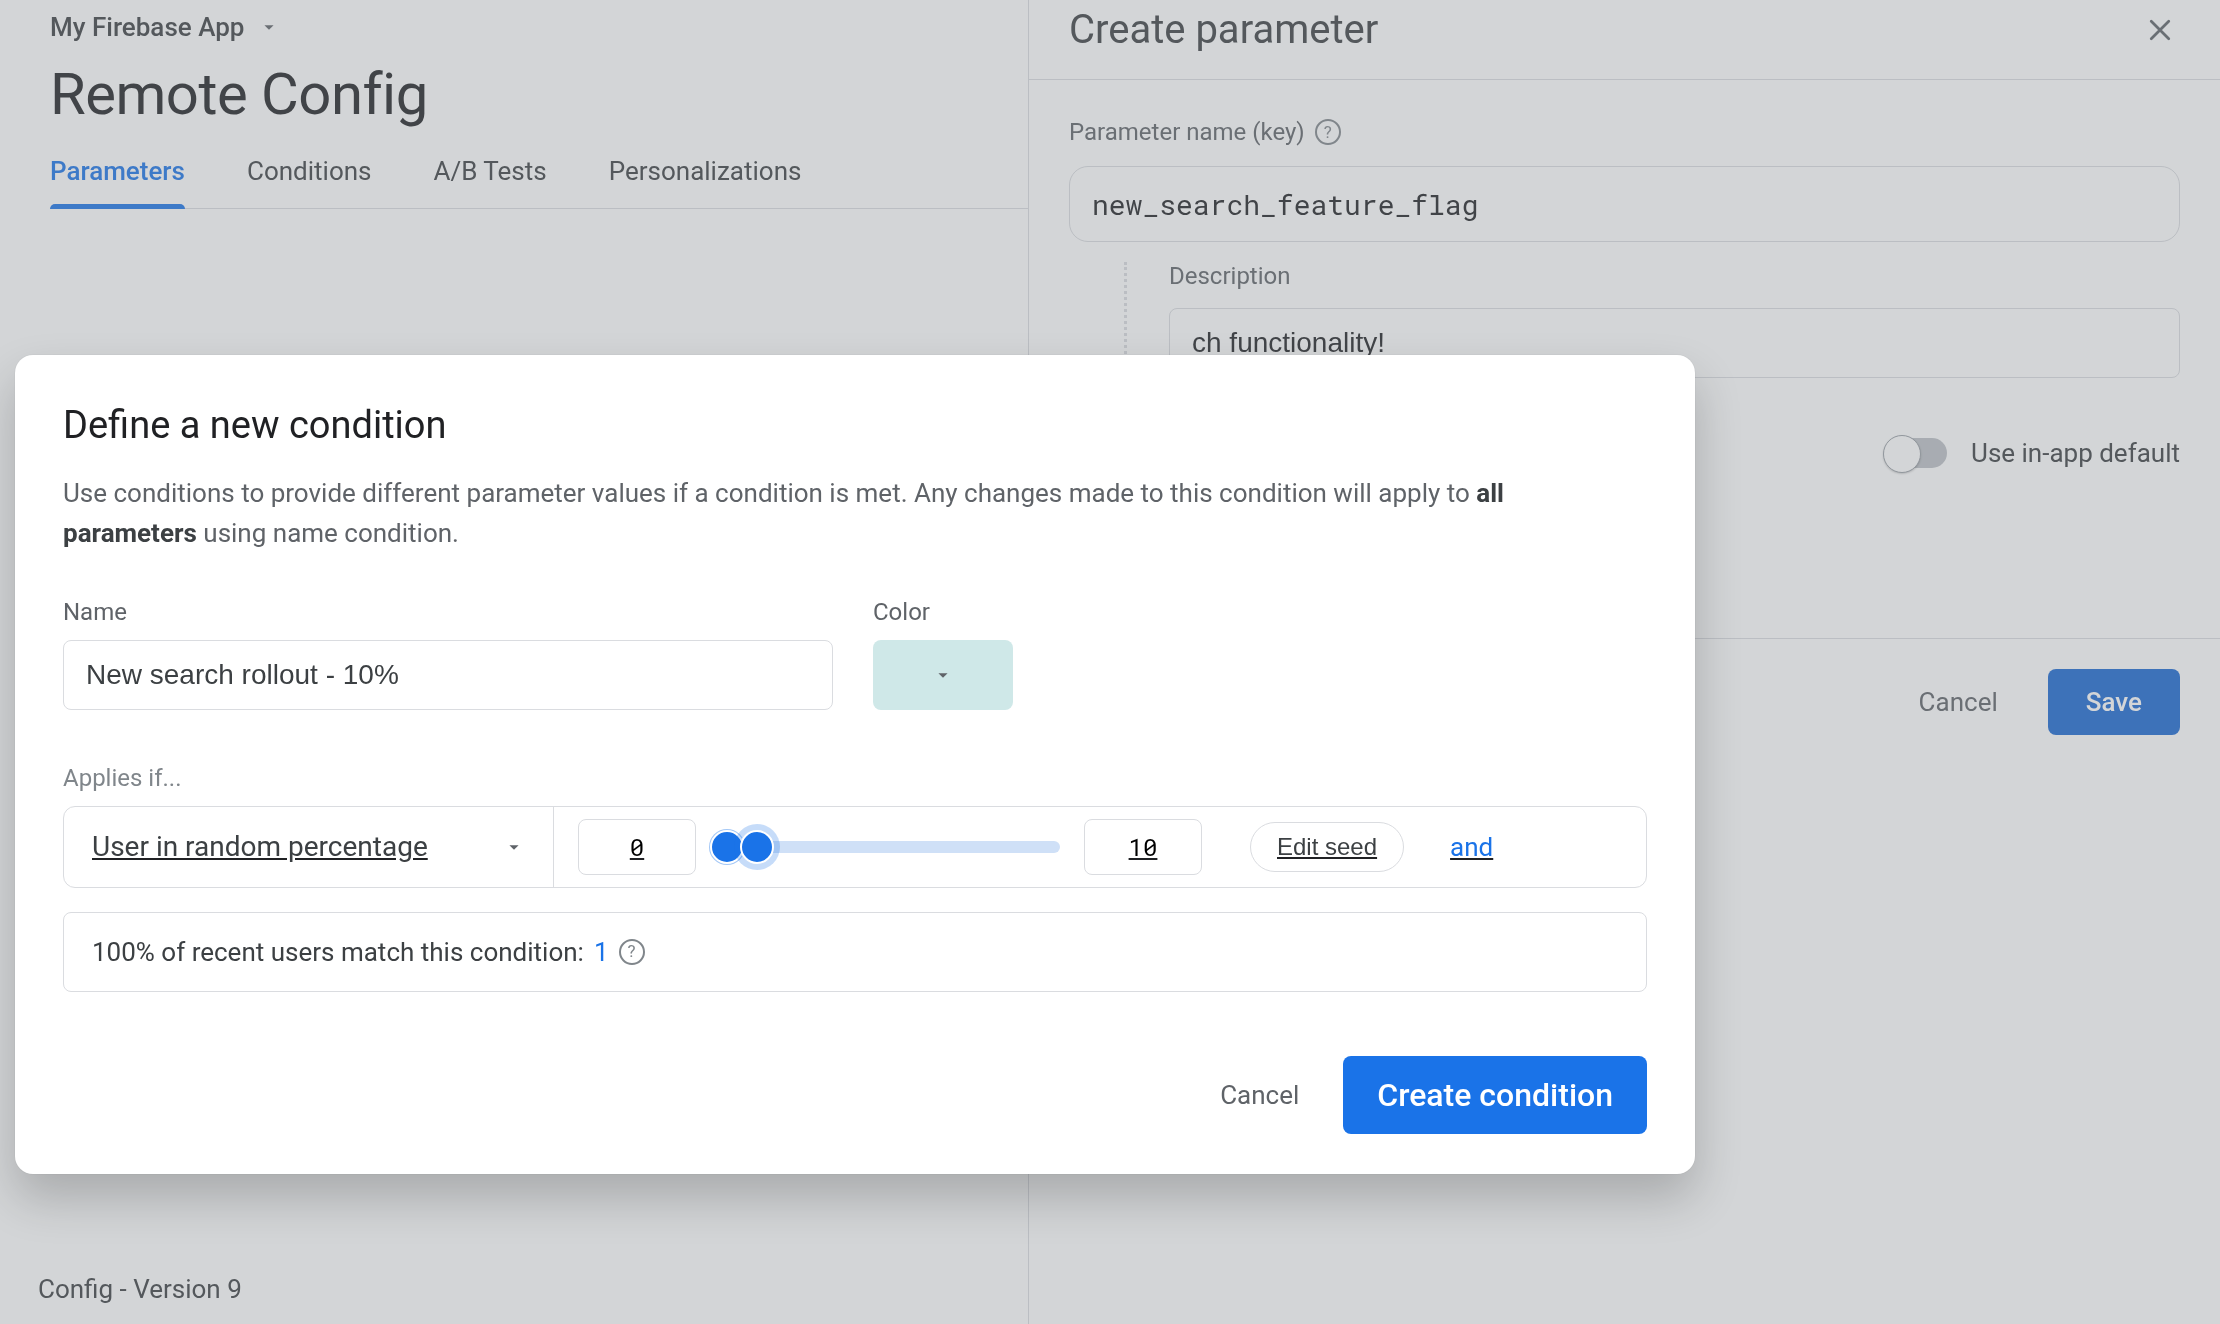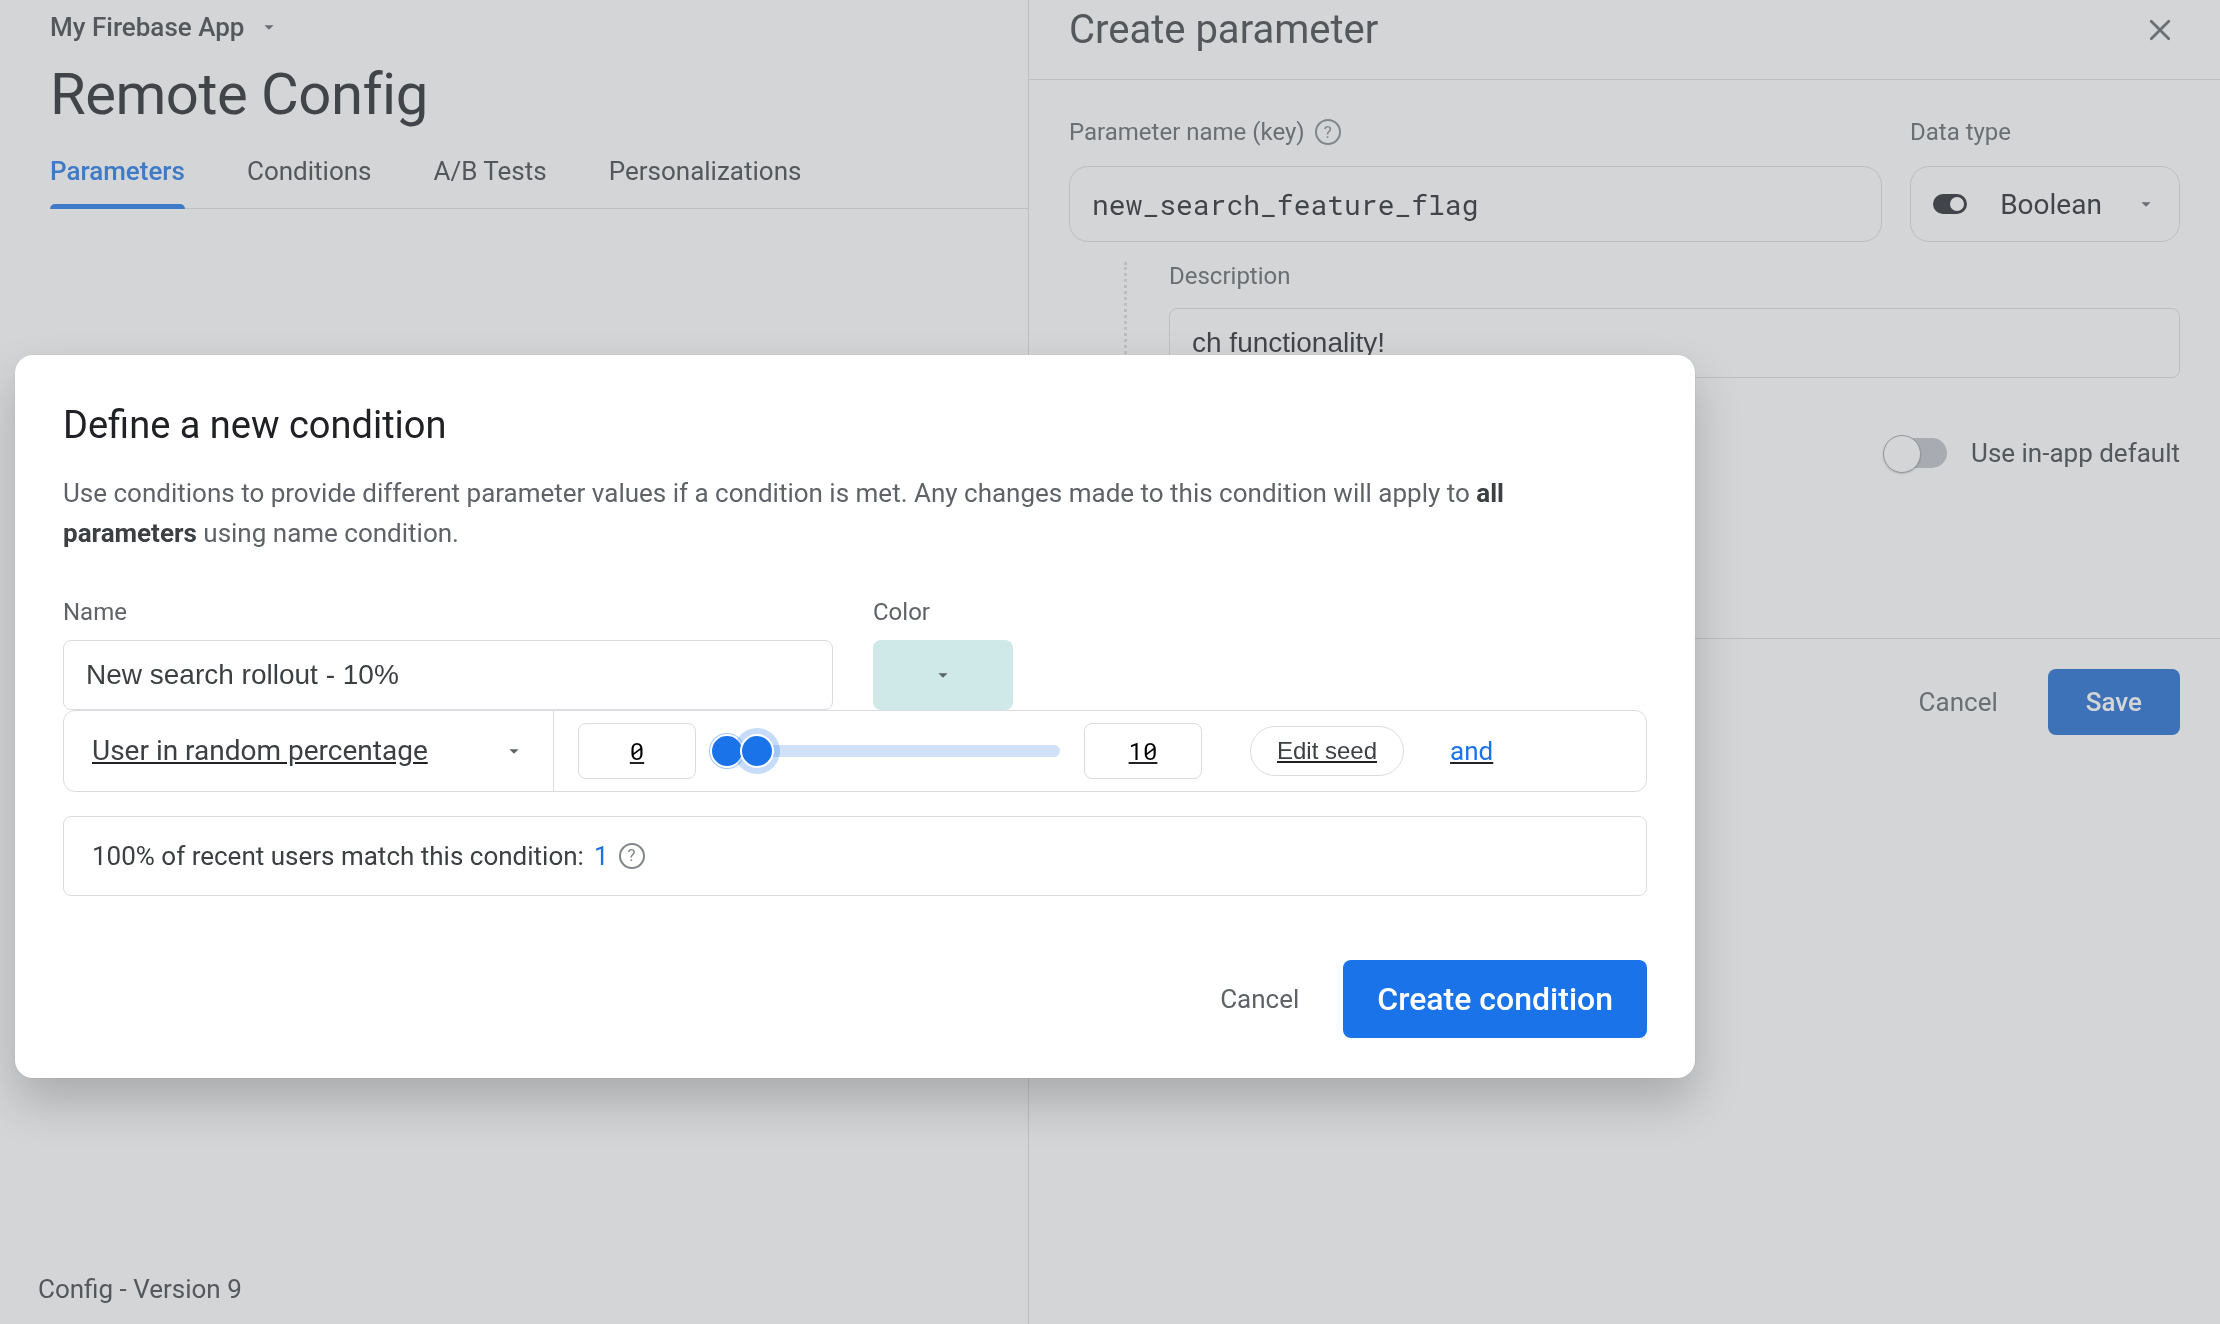--- a/index.html
+++ b/index.html
@@ -333,30 +333,20 @@
 
   <div class="sheet-body">
     <div class="form-row">
       <div class="form-col" style="flex:1">
         <div class="form-label">
           <span>Parameter name (key)</span>
           <span class="help-icon">?</span>
         </div>
         <input class="input-lg" value="new_search_feature_flag" style="">
       </div>
-      <div class="form-col" style="width:270px">
-        <div class="form-label">Data type</div>
-        <div class="select-lg">
-          <span class="toggle-icon"></span>
-          <span>Boolean</span>
-          <svg class="chev" viewBox="0 0 24 24">
-              <path d="M7 10l5 5 5-5z"></path>
-            </svg>
-        </div>
-      </div>
     </div>
 
     <div class="desc-block">
       <div class="desc-rail"></div>
       <div class="desc-label">Description</div>
       <input class="desc-input" value="ch functionality!" style="">
     </div>
 
     <div class="default-row">
       <div class="md-switch"></div>
@@ -386,20 +376,21 @@
     <div>
       <span class="fld-label">Color</span>
       <div class="color-chip" style=";background:#cfe8e8">
         <svg class="chev" viewBox="0 0 24 24">
             <path d="M7 10l5 5 5-5z"></path>
           </svg>
       </div>
     </div>
   </div>
 
+  <div class="applies-label">Applies if...</div>
 
   <div class="rule-row">
     <div class="rule-select">
       <span>User in random percentage</span>
       <svg class="chev" viewBox="0 0 24 24">
           <path d="M7 10l5 5 5-5z"></path>
         </svg>
     </div>
 
     <input class="num-box" value="0" style="">

